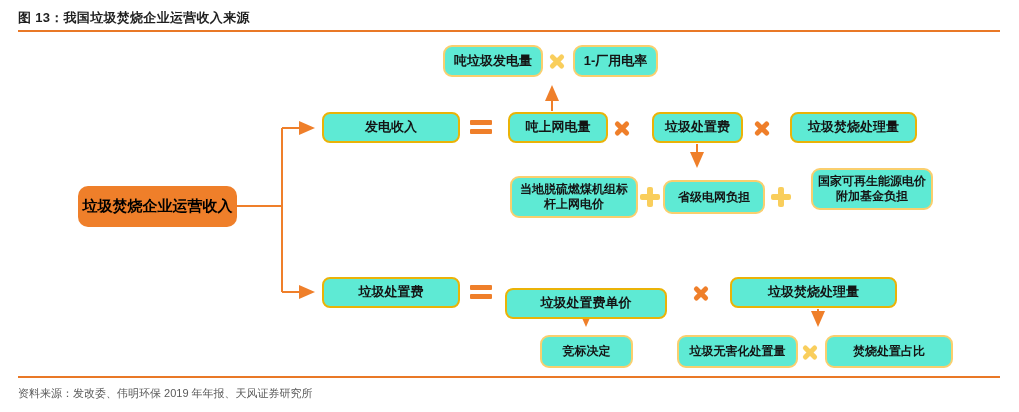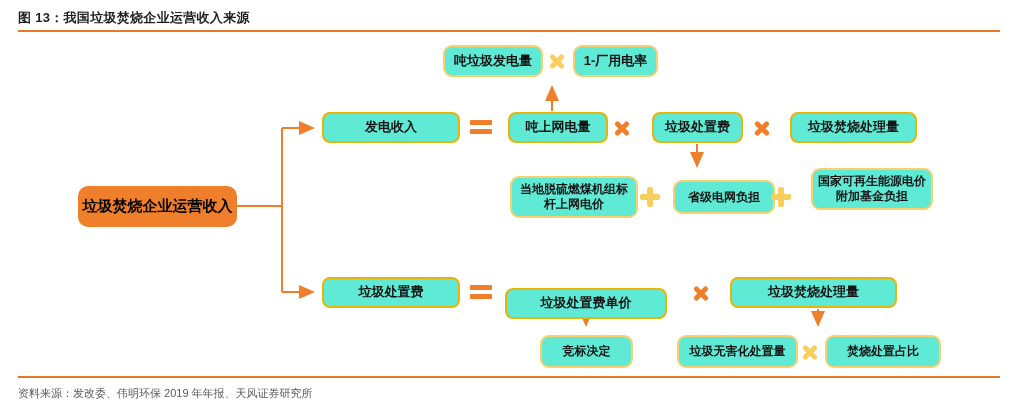--- a/index.html
+++ b/index.html
@@ -90,31 +90,31 @@
 <div class="abs node obox" style="left:322px;top:112px;width:138px;height:31px;">发电收入</div>
 <span class="op op-eq c-orange" style="left:470px;top:120px;" aria-label="="></span>
 <div class="abs node obox" style="left:508px;top:112px;width:100px;height:31px;">吨上网电量</div>
 <span class="op op-x c-orange" style="left:613px;top:119px;" aria-label="×"></span>
 <div class="abs node obox" style="left:652px;top:112px;width:91px;height:31px;">垃圾处置费</div>
 <span class="op op-x c-orange" style="left:753px;top:119px;" aria-label="×"></span>
 <div class="abs node obox" style="left:790px;top:112px;width:127px;height:31px;">垃圾焚烧处理量</div>
 
 <div class="abs node ybox small" style="left:510px;top:176px;width:128px;height:42px;">当地脱硫燃煤机组标杆上网电价</div>
 <span class="op op-plus c-yellow" style="left:640px;top:187px;" aria-label="+"></span>
-<div class="abs node ybox small" style="left:663px;top:180px;width:102px;height:34px;margin-left:10px;">省级电网负担</div>
+<div class="abs node ybox small" style="left:663px;top:180px;width:102px;height:34px;">省级电网负担</div>
 <span class="op op-plus c-yellow" style="left:771px;top:187px;" aria-label="+"></span>
 <div class="abs node ybox small" style="left:797px;top:168px;width:122px;height:42px;margin-left:14px;">国家可再生能源电价附加基金负担</div>
 
 <div class="abs node rootbox" style="left:78px;top:186px;width:159px;height:41px;">垃圾焚烧企业运营收入</div>
 
 <div class="abs node obox" style="left:322px;top:277px;width:138px;height:31px;">垃圾处置费</div>
 <span class="op op-eq c-orange" style="left:470px;top:285px;" aria-label="="></span>
 <div class="abs node obox" style="left:505px;top:262px;width:162px;height:31px;margin-top:26px;">垃圾处置费单价</div>
 <span class="op op-x c-orange" style="left:692px;top:284px;" aria-label="×"></span>
 <div class="abs node obox" style="left:730px;top:277px;width:167px;height:31px;">垃圾焚烧处理量</div>
 
 <div class="abs node ybox small" style="left:540px;top:335px;width:93px;height:33px;">竞标决定</div>
 <div class="abs node ybox small" style="left:677px;top:335px;width:121px;height:33px;">垃圾无害化处置量</div>
 <span class="op op-x c-yellow" style="left:801px;top:343px;" aria-label="×"></span>
-<div class="abs node ybox small" style="left:825px;top:335px;width:116px;height:33px;">焚烧处置占比</div>
+<div class="abs node ybox small" style="left:825px;top:335px;width:128px;height:33px;">焚烧处置占比</div>
 
 <div class="abs rule rule-bottom"></div>
 <div class="abs fig-source">资料来源：发改委、伟明环保 2019 年年报、天风证券研究所</div>
 
 </body></html>

